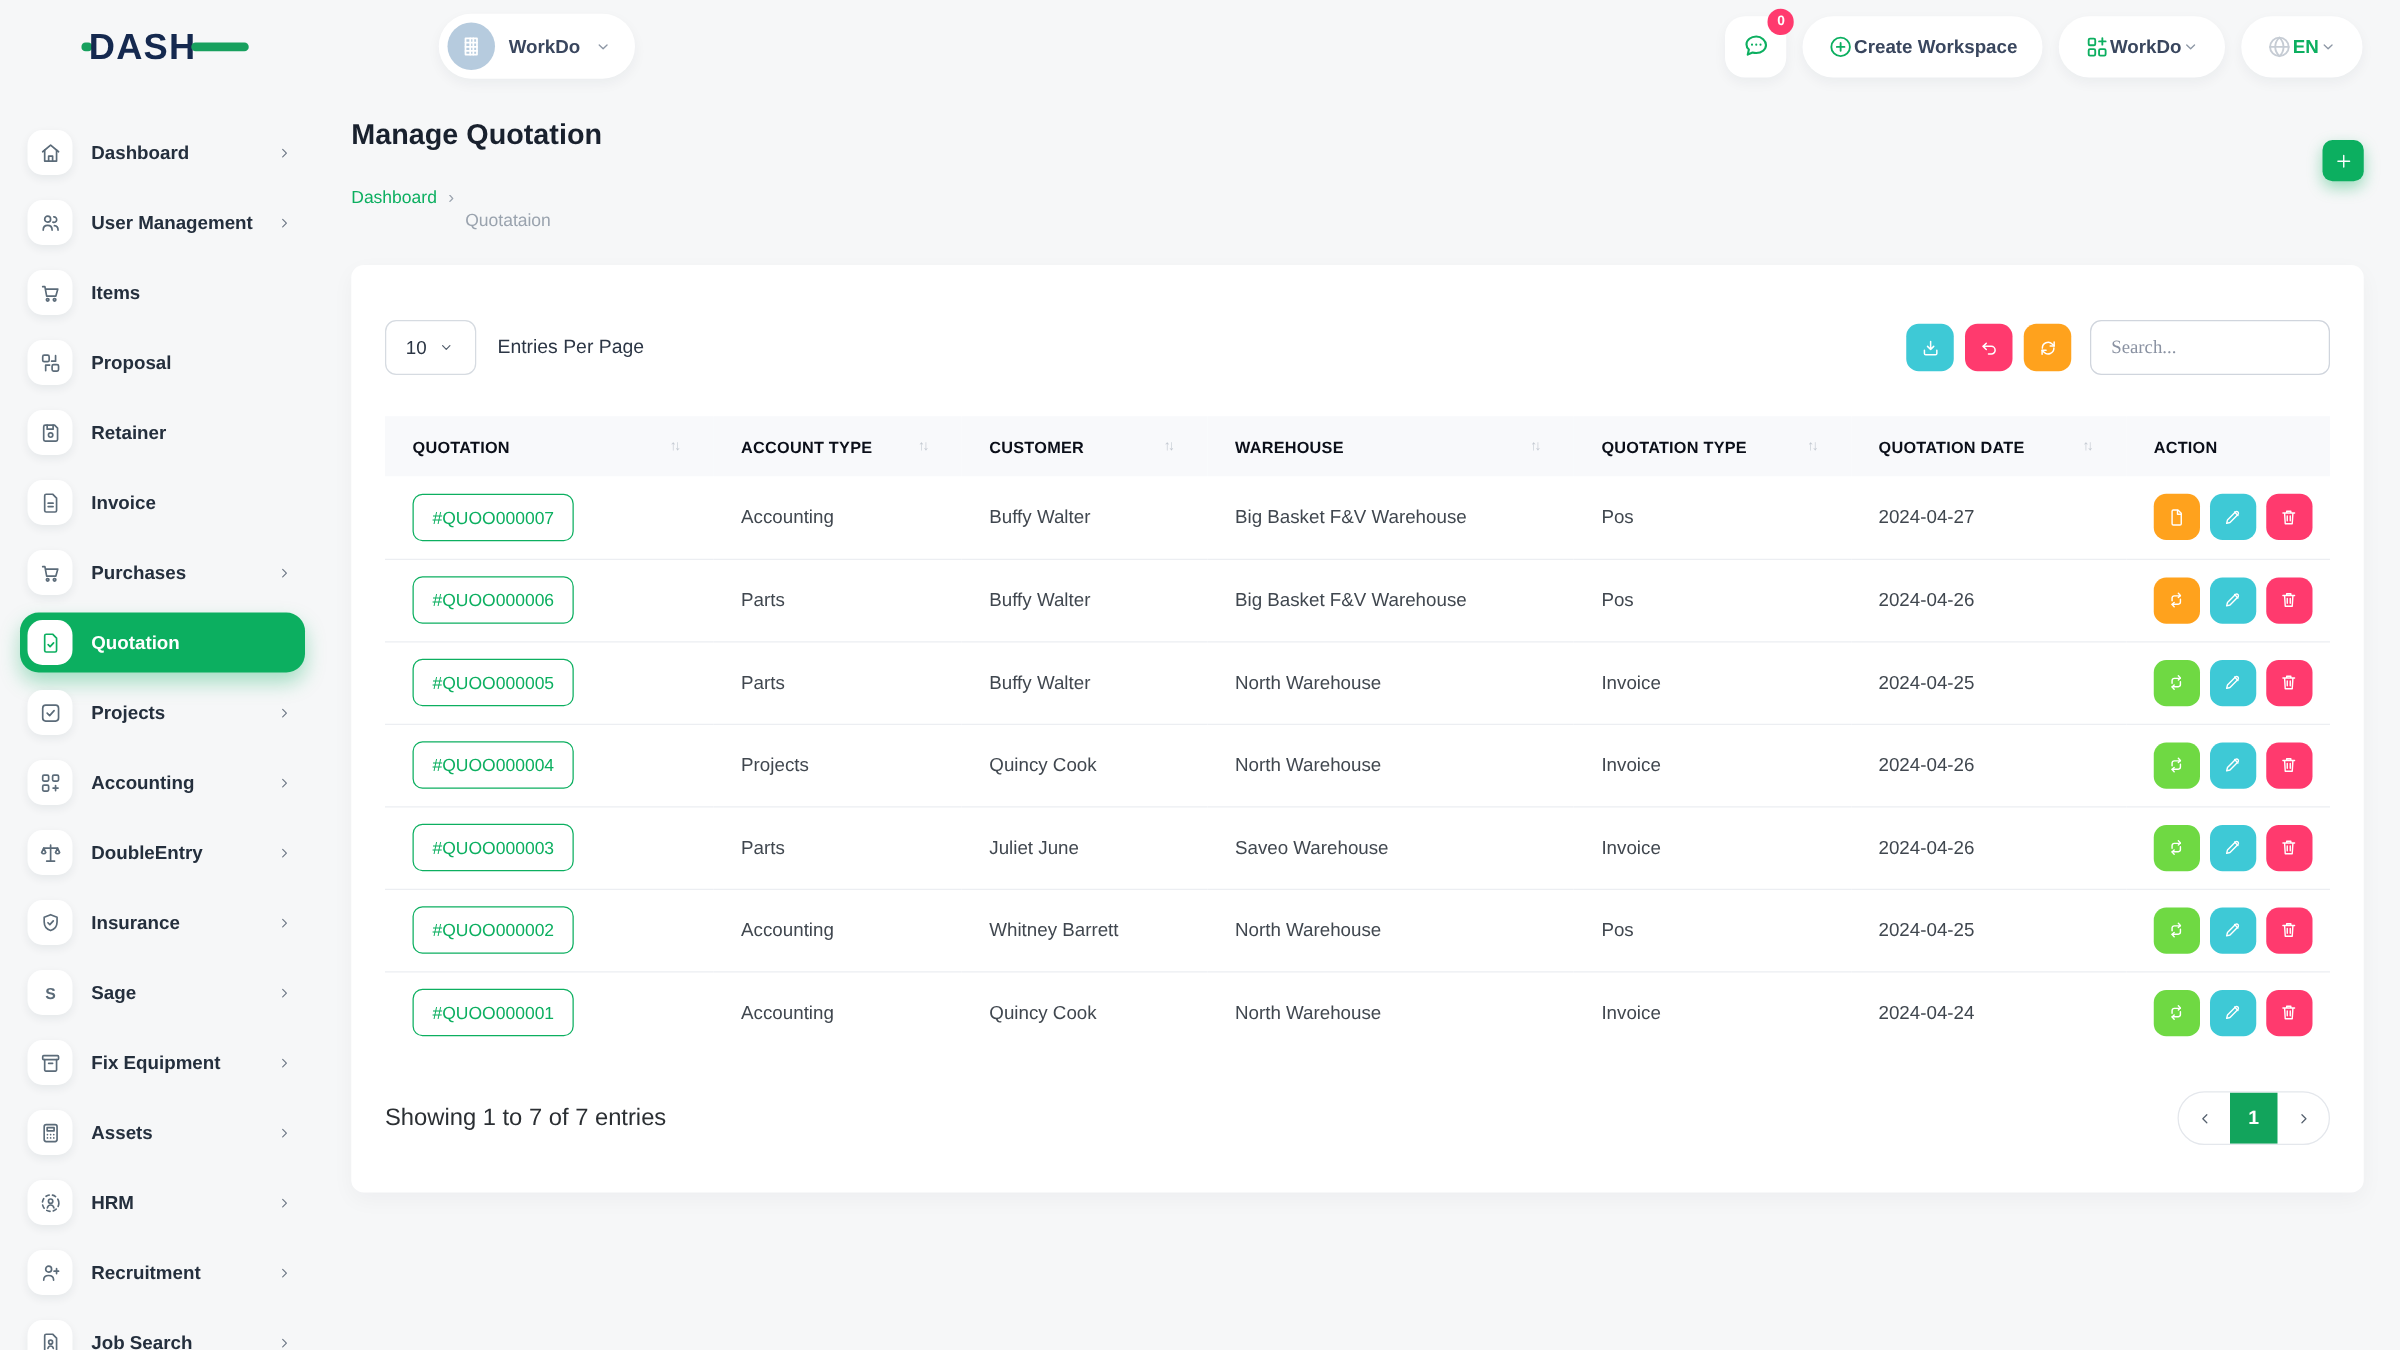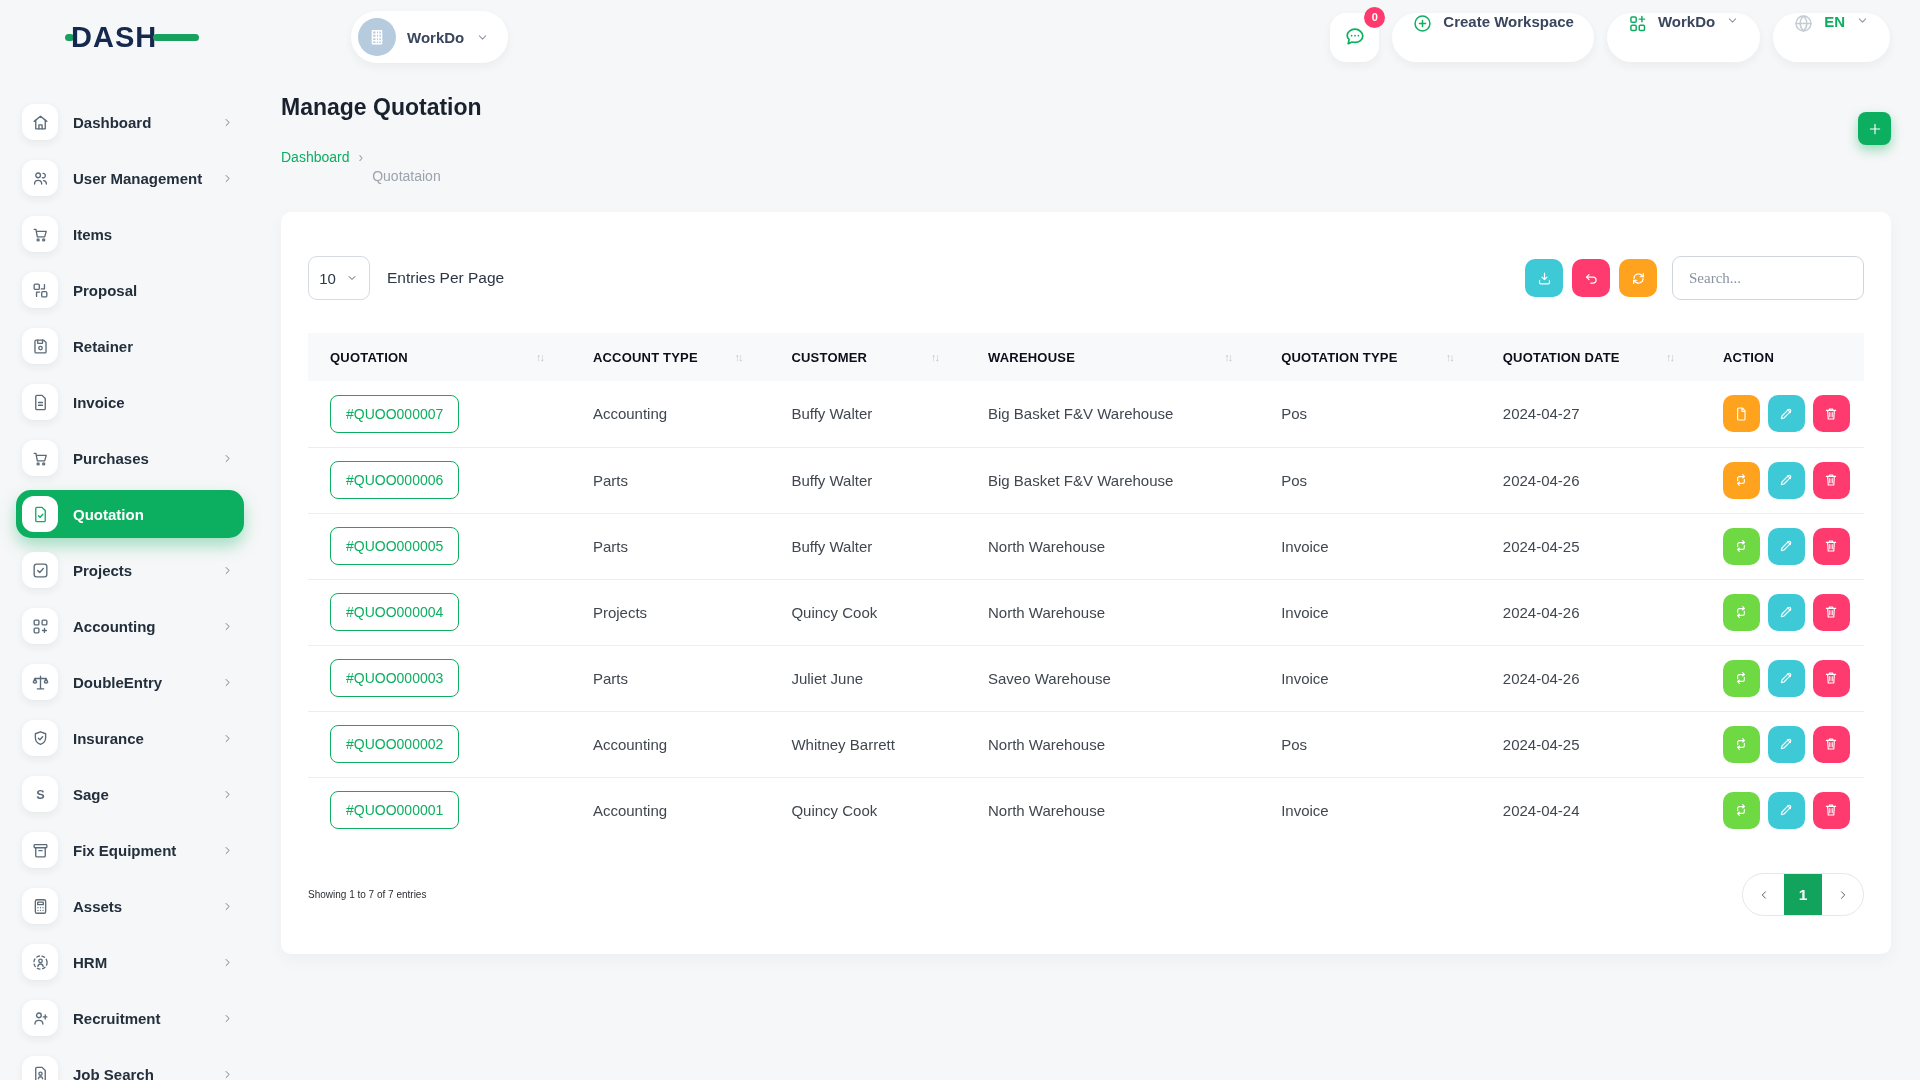--- a/index.html
+++ b/index.html
@@ -29,21 +29,21 @@
     color:#0caf60; cursor:pointer; border:none;
   }
   .chat-btn .icon { width:24px; height:24px; }
   .chat-badge {
     position:absolute; top:-6px; right:-6px; min-width:21px; height:21px; border-radius:11px;
     background:#ff3a6e; color:#fff; font-size:11px; font-weight:700;
     display:grid; place-items:center; padding:0 5px;
   }
   .top-pill {
     height:49px; background:#fff; border-radius:25px; border:none; cursor:pointer;
-    display:flex; gap:10px; padding:0 20px;
+    display:flex; align-items:center; padding:0 20px;
     box-shadow:0 4px 10px rgba(18,38,63,.05);
     font-family:inherit; font-size:15px; font-weight:600; color:#39465e;
   }
   .top-pill .lead-icon { width:21px; height:21px; color:#0caf60; }
   .lang-pill .lead-icon { color:#c6ccd4; }
   .lang-label { color:#0caf60; font-weight:700; }
 
   
   .layout { display:flex; height:1006px; }
 
@@ -79,21 +79,21 @@
   }
   .add-btn .icon { width:16px; height:16px; }
 
   
   .card {
     background:#fff; border-radius:10px; padding:44px 27px 38px;
     box-shadow:0 6px 18px rgba(16,24,40,.04);
   }
   .toolbar { display:flex; align-items:center; }
   .entries-select {
-    width:62px; height:44px; border:1px solid #d6dbe1; border-radius:9px; background:#fff;
+    width:73px; height:44px; border:1px solid #d6dbe1; border-radius:9px; background:#fff;
     display:flex; align-items:center; justify-content:center; gap:9px; cursor:pointer;
     font-size:15px; color:#2c3645;
   }
   .entries-select .chev { width:14px; height:14px; color:#55606e; }
   .entries-label { margin-left:17px; font-size:15.5px; color:#2c3645; }
   .tool-right { margin-left:auto; display:flex; align-items:center;font-family:Liberation Serif, serif; }
   .tool-btn {
     width:38px; height:38px; border:none; border-radius:10px; margin-left:9px;
     display:grid; place-items:center; color:#fff; cursor:pointer;
   }
@@ -118,21 +118,21 @@
   }
   .row-actions { display:flex; gap:8px; }
   .act-btn {
     width:37px; height:37px; border:none; border-radius:10px; display:grid; place-items:center;
     color:#fff; cursor:pointer;
   }
   .act-btn .icon { width:16px; height:16px; }
 
   
   .card-footer { display:flex; align-items:center; margin-top:30px; }
-  .showing-text { font-size:10px; color:#2b2f33; }
+  .showing-text { font-size:19px; color:#2b2f33; }
   .pagination {
     margin-left:auto; display:flex; align-items:stretch; height:43px;
     border:1px solid #e4e7ec; border-radius:22px; overflow:hidden; background:#fff;
   }
   .page-nav { width:41px; border:none; background:transparent; display:grid; place-items:center; color:#55606e; cursor:pointer; }
   .page-nav .icon { width:14px; height:14px; }
   .page-num {
     width:38px; border:none; background:#12a45c; color:#fff; font-size:15.5px; font-weight:600;
     display:grid; place-items:center; cursor:pointer; font-family:inherit;
   }

